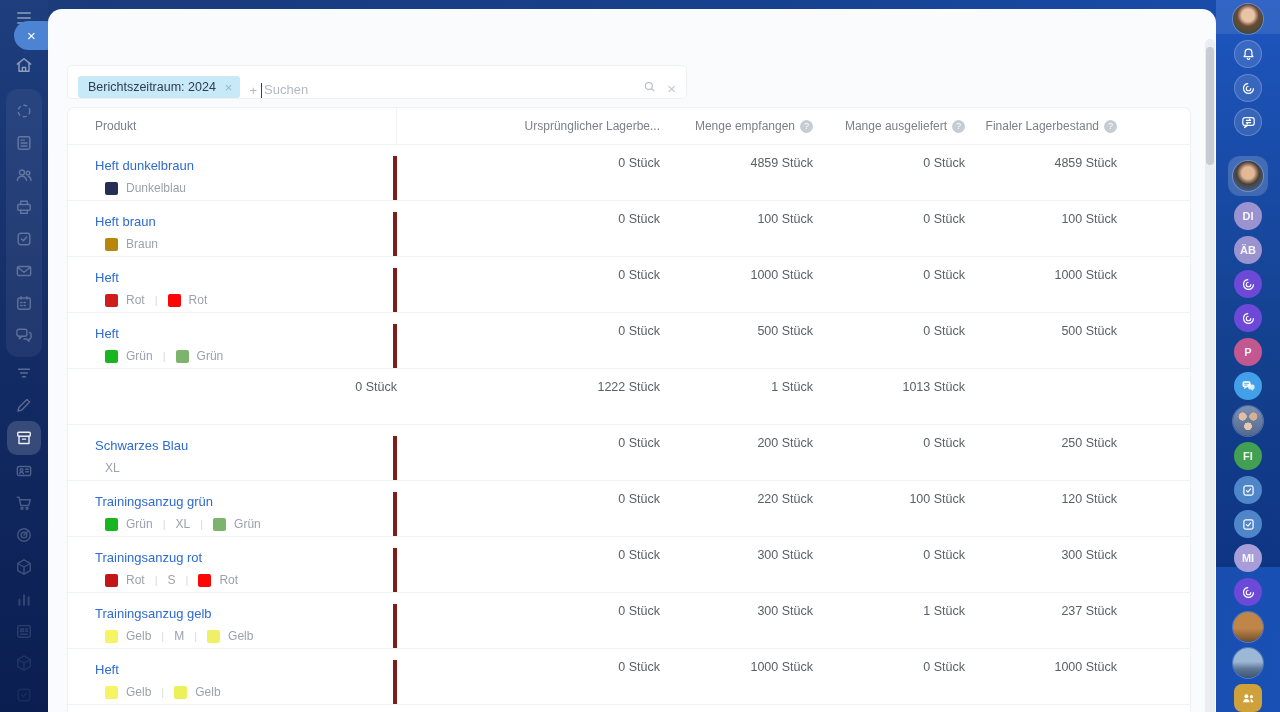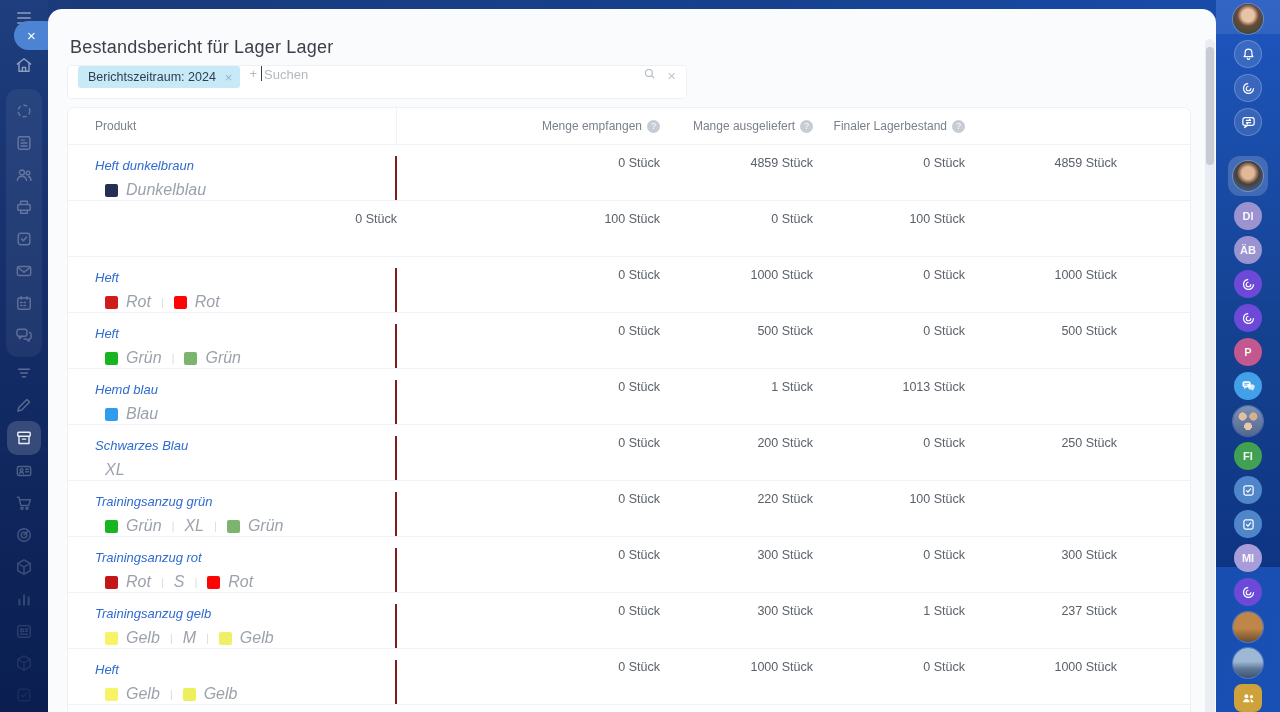--- a/index.html
+++ b/index.html
@@ -31,21 +31,21 @@
   .rail-active{background:rgba(255,255,255,.16);border-radius:10px;width:34px;height:34px;}
   .home-slot{margin-top:25px;}
   
   .panel{
     position:absolute;left:48px;top:9px;width:1168px;height:712px;
     background:#fafbfd;border-radius:14px 14px 0 0;z-index:2;
   }
   .page-title{font-size:18px;font-weight:400;color:#3c4149;margin:0;position:absolute;left:22px;top:28px;letter-spacing:.2px;}
   .filterbar{
     position:absolute;left:20px;top:57px;width:618px;height:32px;background:#fff;
-    border-radius:4px;box-shadow:0 0 0 1px #eef1f4;display:flex;align-items:flex-start;padding:0 10px;box-sizing:border-box;
+    border-radius:4px;box-shadow:0 0 0 1px #eef1f4;display:flex;align-items:flex-end;padding:0 10px;box-sizing:border-box;
   }
   .ftag{background:#c7e9f8;border-radius:3px;height:22px;display:flex;align-items:center;padding:0 8px 0 10px;font-size:12.5px;color:#2f3d4e;}
   .ftag .tag-x{margin-left:9px;color:#8fb9ce;font-size:13px;cursor:pointer;}
   .plus{color:#b3b9c1;font-size:13px;margin:0 4px 0 9px;}
   .caret{width:1px;height:15px;background:#3a3f45;}
   .search-input{border:none;outline:none;background:transparent;flex:1;font-size:13px;color:#3a3f45;font-family:"Liberation Sans",sans-serif;}
   .search-input::placeholder{color:#b3b9c1;}
   .fb-icons{display:flex;align-items:center;gap:10px;color:#b6bcc4;}
   .fb-icons svg{width:15px;height:15px;}
   .clear-x{font-size:15px;color:#c3c8ce;cursor:pointer;line-height:1;}
@@ -56,26 +56,26 @@
   }
   .trow,.thead-row{
     display:grid;grid-template-columns:329px 263px 153px 152px 152px;
     padding-right:73px;box-sizing:border-box;border-bottom:1px solid #f0f2f5;
   }
   .thead-row{height:37px;align-items:center;}
   .trow{height:56px;padding-top:11px;}
   .cell-h{font-size:12px;color:#7a818b;text-align:right;display:flex;justify-content:flex-end;align-items:center;gap:5px;}
   .cell-h.first{justify-content:flex-start;text-align:center;padding-left:27px;}
   .help{width:13px;height:13px;border-radius:50%;background:#c6ccd4;color:#fff;font-size:9px;line-height:13px;text-align:center;flex:0 0 auto;}
-  .cell-prod{border-right:2px solid #7f1d1d;padding-left:27px;box-sizing:border-box;font-style:italic;}
+  .cell-prod{border-right:4px solid #7f1d1d;padding-left:27px;box-sizing:border-box;}
   .thead-row .cell-h.first{border-right:1px solid #f0f2f5;height:100%;}
   .plink{font-size:13px;color:#2e6bd0;text-decoration:none;cursor:pointer;}
   .variants{margin-top:7px;display:flex;align-items:center;gap:8px;padding-left:10px;}
   .swatch{width:13px;height:13px;border-radius:2px;flex:0 0 auto;}
-  .vlabel{font-size:16px;color:#9ba2ac;}
+  .vlabel{font-size:12px;color:#9ba2ac;}
   .vsep{color:#d7dbe0;font-size:11px;margin:0 2px;}
   .cell-num{font-size:12.5px;color:#5a6068;text-align:right;}
   
   .sb-track{position:absolute;right:1px;top:30px;bottom:0;width:10px;background:#eaedf1;border-radius:5px;}
   .sb-thumb{position:absolute;left:1px;top:8px;width:8px;height:118px;background:#c6cbd4;border-radius:4px;}
   
   .right-rail{
     position:absolute;right:0;top:0;width:64px;height:567px;z-index:1;
     background:linear-gradient(180deg,#1e56c0 0%,#14418f 60%,#0e3584 100%);
     display:flex;flex-direction:column;align-items:center;
@@ -267,21 +267,20 @@
         <svg viewBox="0 0 24 24" fill="none" stroke="currentColor" stroke-width="1.7" stroke-linecap="round" stroke-linejoin="round">
           <rect x="5" y="5" width="14" height="14" rx="3"></rect>
           <path d="M9 12l2.2 2.2 4-4.6"></path>
         </svg>
       </span>
     </div>
   </aside>
 <div class="close-pill">×</div>
 
 <main class="panel">
-  <h1 class="page-title">Bestandsbericht für Lager Lager</h1>
 
   <div class="filterbar">
     <span class="ftag">
       <span>Berichtszeitraum: 2024</span>
       <span class="tag-x">×</span>
     </span>
     <span class="plus">+</span>
     <span class="caret"></span>
     <input class="search-input" type="text" placeholder="Suchen" style="">
     <span class="fb-icons">
@@ -292,20 +291,23 @@
           </svg>
       </span>
       <span class="clear-x">×</span>
     </span>
   </div>
 
   <div class="table">
     <div class="thead-row" id="theadRow">
         <div class="cell-h first">Produkt</div>
         <div class="cell-h">
+          <span>Ursprünglicher Lagerbe...</span>
+        </div>
+        <div class="cell-h">
           <span>Menge empfangen</span>
           <span class="help">?</span>
         </div>
         <div class="cell-h">
           <span>Mange ausgeliefert</span>
           <span class="help">?</span>
         </div>
         <div class="cell-h">
           <span>Finaler Lagerbestand</span>
           <span class="help">?</span>
@@ -316,20 +318,24 @@
           <div class="cell-prod"><a class="plink">Heft dunkelbraun</a><div class="variants">
               <span class="swatch" style="background: rgb(35, 47, 85);"></span>
               <span class="vlabel">Dunkelblau</span>
             </div></div>
           <div class="cell-num">0 Stück</div>
           <div class="cell-num">4859 Stück</div>
           <div class="cell-num">0 Stück</div>
           <div class="cell-num">4859 Stück</div>
         </div>
         <div class="trow">
+          <div class="cell-prod"><a class="plink">Heft braun</a><div class="variants">
+              <span class="swatch" style="background: rgb(184, 134, 11);"></span>
+              <span class="vlabel">Braun</span>
+            </div></div>
           <div class="cell-num">0 Stück</div>
           <div class="cell-num">100 Stück</div>
           <div class="cell-num">0 Stück</div>
           <div class="cell-num">100 Stück</div>
         </div>
         <div class="trow">
           <div class="cell-prod"><a class="plink">Heft</a><div class="variants">
               <span class="swatch" style="background: rgb(207, 29, 29);"></span>
               <span class="vlabel">Rot</span>
               <span class="vsep">|</span>
@@ -348,25 +354,22 @@
               <span class="vsep">|</span>
               <span class="swatch" style="background: rgb(124, 179, 109);"></span>
               <span class="vlabel">Grün</span>
             </div></div>
           <div class="cell-num">0 Stück</div>
           <div class="cell-num">500 Stück</div>
           <div class="cell-num">0 Stück</div>
           <div class="cell-num">500 Stück</div>
         </div>
         <div class="trow">
-          <div class="cell-prod"><a class="plink">Hemd blau</a><div class="variants">
-              <span class="swatch" style="background: rgb(47, 157, 237);"></span>
-              <span class="vlabel">Blau</span>
-            </div></div>
-          <div class="cell-num">0 Stück</div>
+          <div class="cell-num">0 Stück</div>
+          <div class="cell-num">1222 Stück</div>
           <div class="cell-num">1 Stück</div>
           <div class="cell-num">1013 Stück</div>
         </div>
         <div class="trow">
           <div class="cell-prod"><a class="plink">Schwarzes Blau</a><div class="variants">
               <span class="vlabel">XL</span>
             </div></div>
           <div class="cell-num">0 Stück</div>
           <div class="cell-num">200 Stück</div>
           <div class="cell-num">0 Stück</div>
@@ -378,20 +381,21 @@
               <span class="vlabel">Grün</span>
               <span class="vsep">|</span>
               <span class="vlabel">XL</span>
               <span class="vsep">|</span>
               <span class="swatch" style="background: rgb(124, 179, 109);"></span>
               <span class="vlabel">Grün</span>
             </div></div>
           <div class="cell-num">0 Stück</div>
           <div class="cell-num">220 Stück</div>
           <div class="cell-num">100 Stück</div>
+          <div class="cell-num">120 Stück</div>
         </div>
         <div class="trow">
           <div class="cell-prod"><a class="plink">Trainingsanzug rot</a><div class="variants">
               <span class="swatch" style="background: rgb(196, 22, 22);"></span>
               <span class="vlabel">Rot</span>
               <span class="vsep">|</span>
               <span class="vlabel">S</span>
               <span class="vsep">|</span>
               <span class="swatch" style="background: rgb(251, 5, 5);"></span>
               <span class="vlabel">Rot</span>

